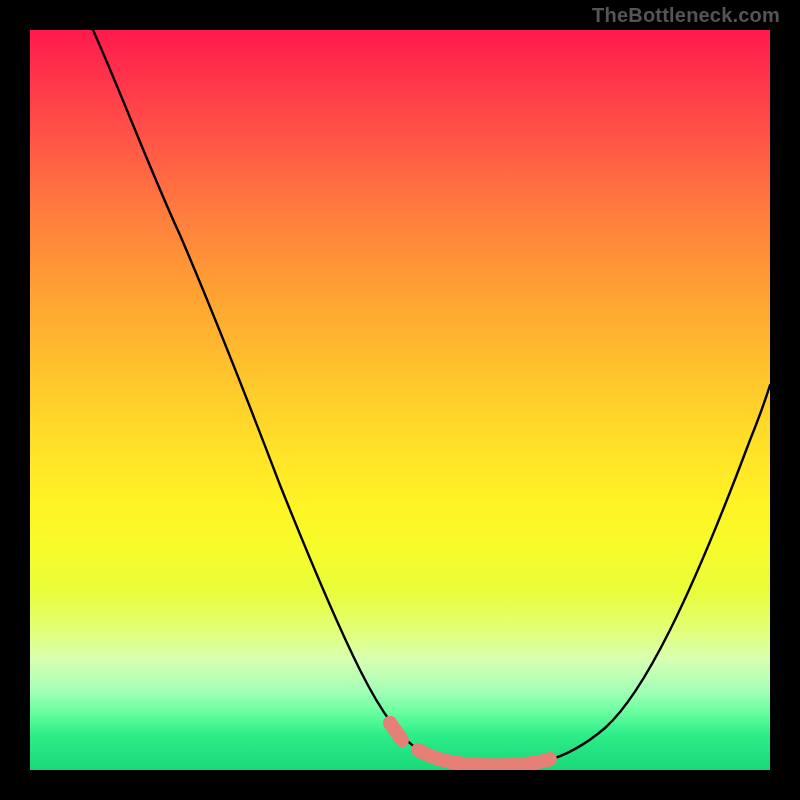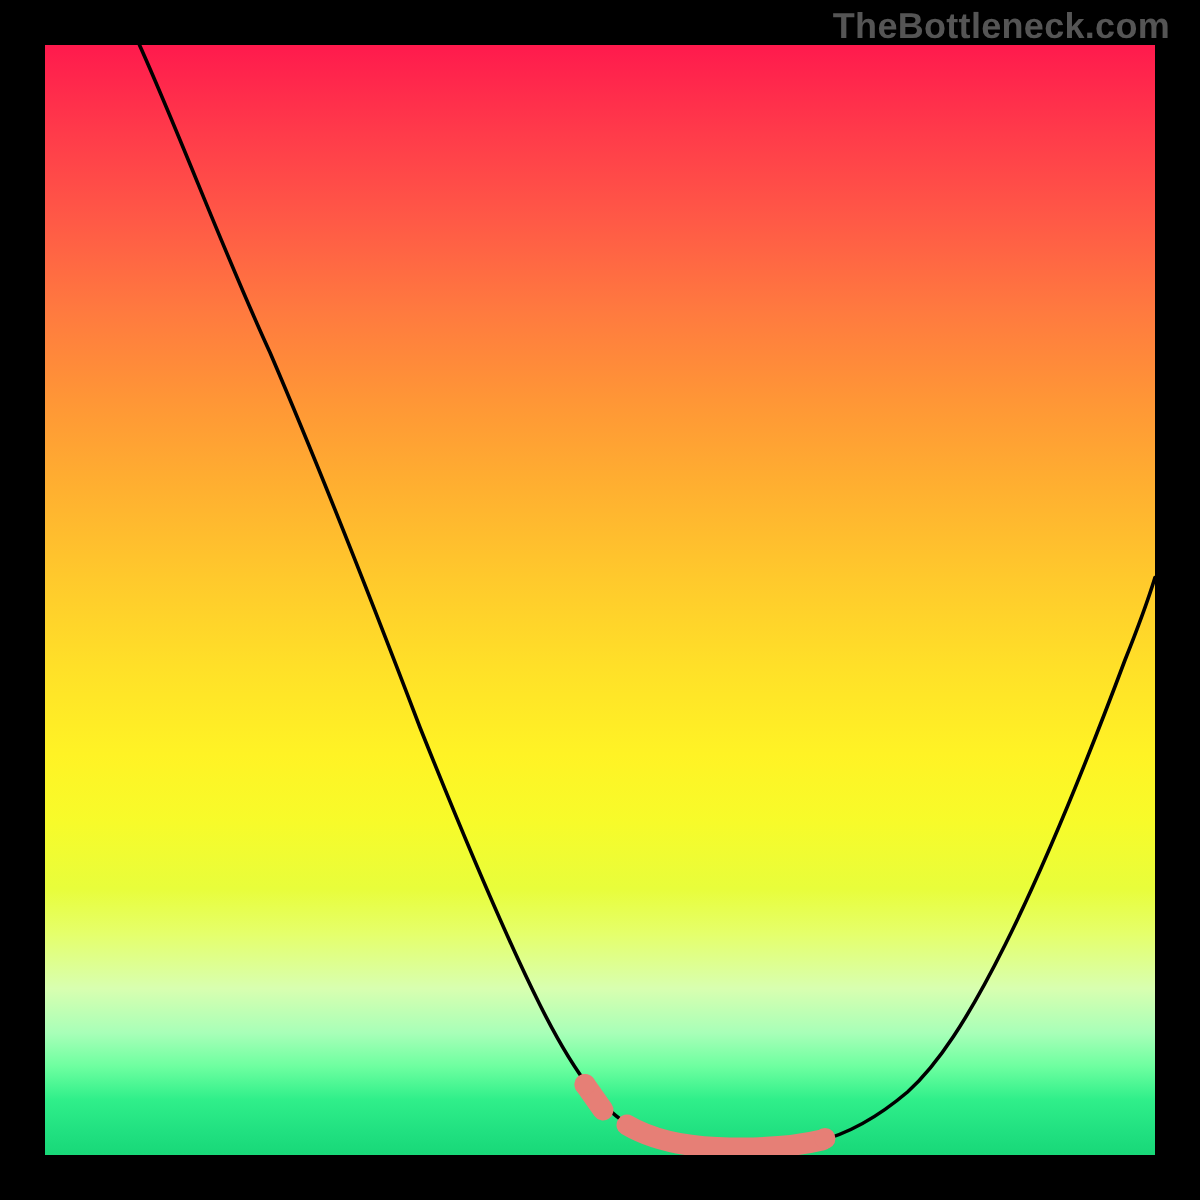--- a/index.html
+++ b/index.html
@@ -15,21 +15,21 @@
     position: relative;
     width: 800px;
     height: 800px;
     background: #000;
   }
   .watermark {
     position: absolute;
     top: 4px;
     right: 20px;
     color: #555;
-    font-size: 24px;
+    font-size: 20px;
     font-weight: 600;
     letter-spacing: 0.2px;
     z-index: 20;
     text-align: center;
   }
   .plot-area {
     position: absolute;
     left: 30px;
     top: 30px;
     width: 740px;

